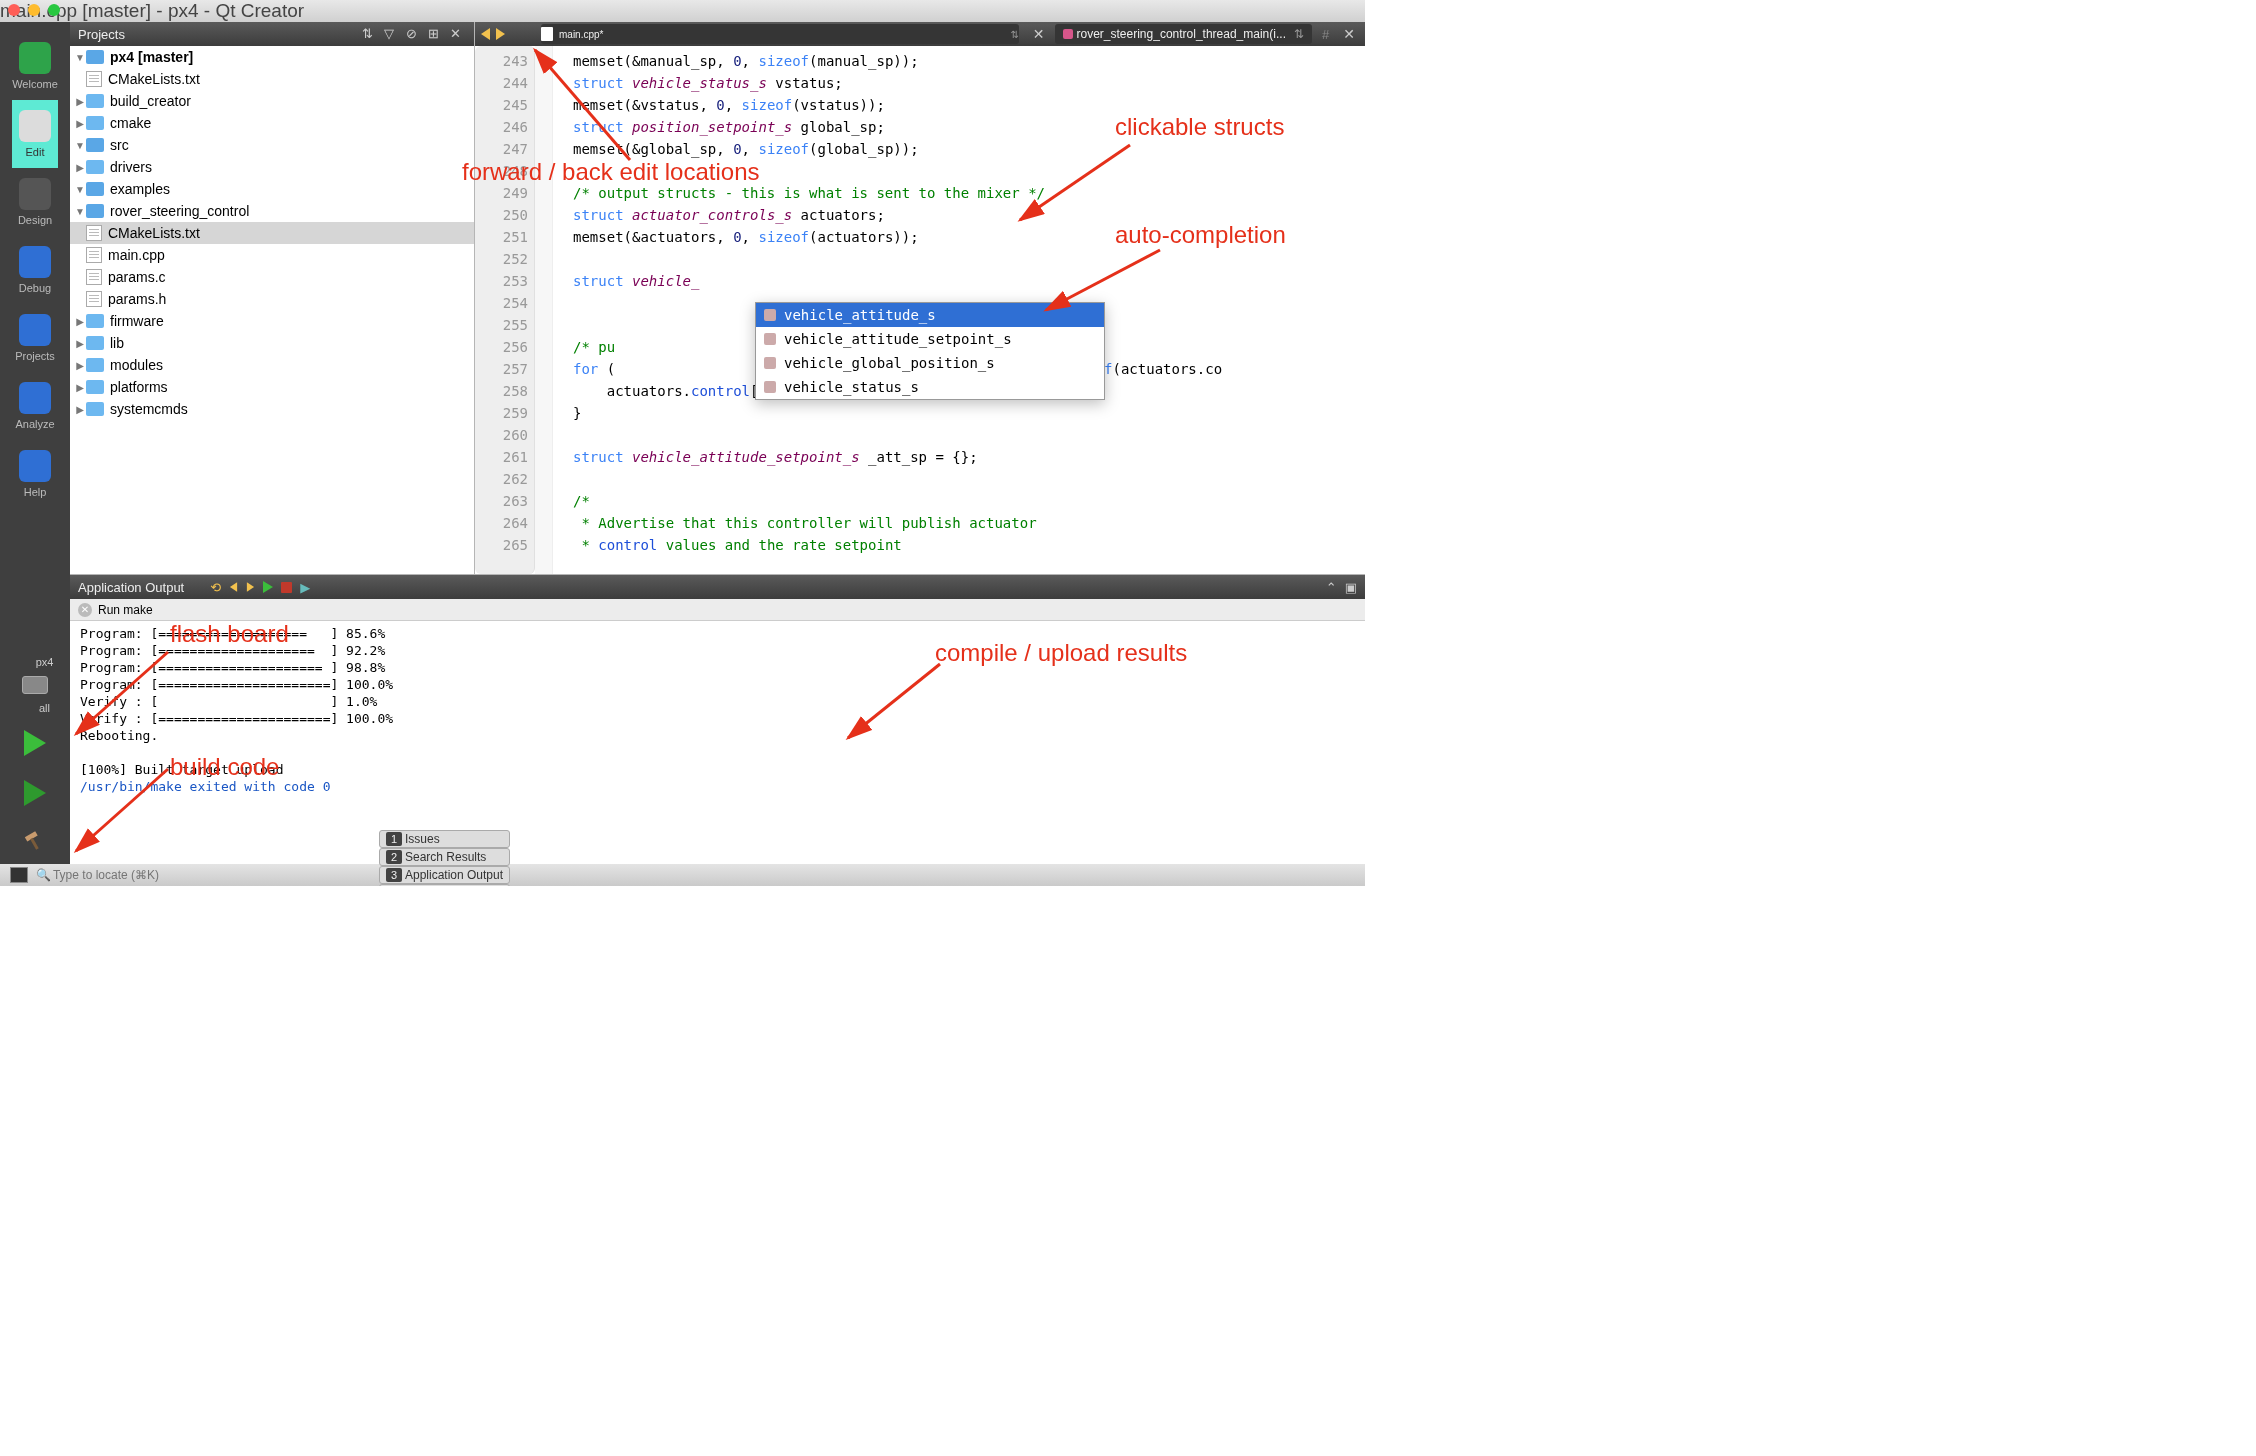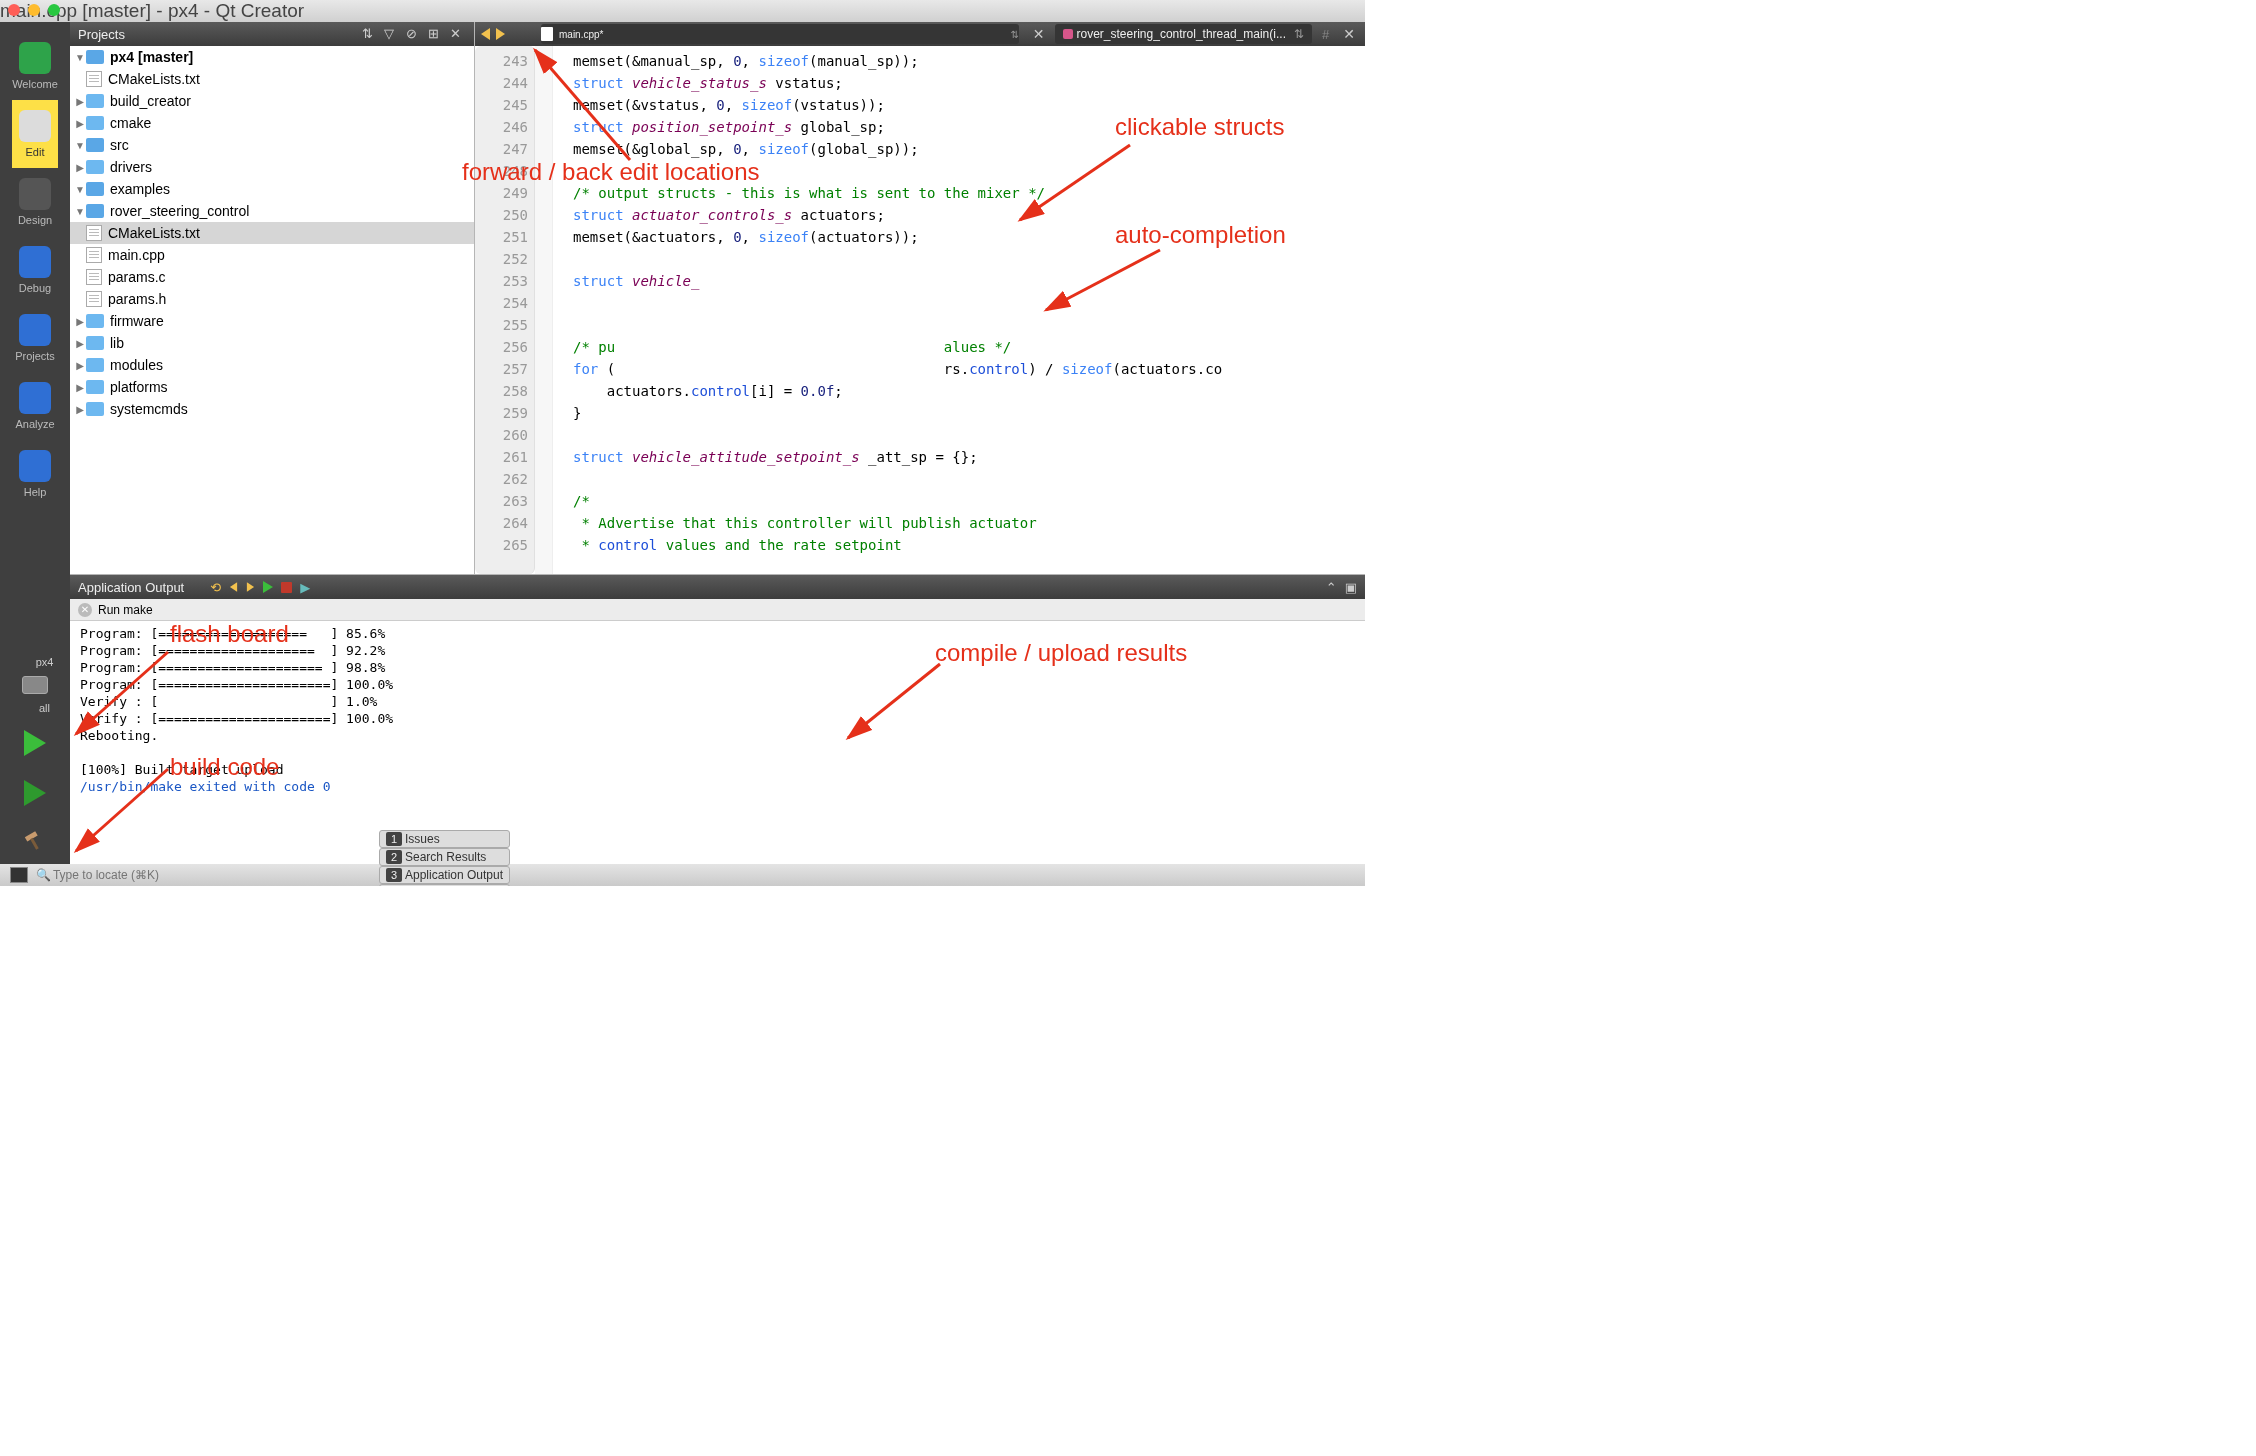--- a/index.html
+++ b/index.html
@@ -4,21 +4,21 @@
 <style>
 * { margin:0; padding:0; box-sizing:border-box; }
 body { font-family:-apple-system,"Helvetica Neue",sans-serif; font-size:13px; background:#fff; color:#000; width:1365px; height:886px; overflow:hidden; position:relative; }
 .traffic { position:absolute; top:4px; left:8px; display:flex; gap:8px; }
 .traffic span { width:12px; height:12px; border-radius:50%; }
 .tl-r{background:#ff5f57}.tl-y{background:#febc2e}.tl-g{background:#28c840}
 .titlebar { height:22px; background:linear-gradient(#e8e8e8,#d0d0d0); text-align:left; line-height:22px; font-size:19px; color:#444; }
 .app { display:flex; height:calc(100% - 22px - 22px); }
 .modebar { width:70px; background:#3f3f3f; color:#bbb; display:flex; flex-direction:column; align-items:center; padding-top:10px; }
 .modebar .mitem { width:100%; text-align:center; padding:10px 0; font-size:11px; cursor:pointer; }
-.modebar .mitem.active { background:#fde047; color:#333; }
+.modebar .mitem.active { background:#5eead4; color:#333; }
 .modebar .micon { width:32px; height:32px; margin:0 auto 4px; border-radius:6px; }
 .spacer { flex:1; }
 .modebar .kit { font-size:11px; color:#ccc; padding:4px 0;margin-left:19px; }
 .modebar .run-tri { width:0; height:0; border-left:22px solid #3bbd3b; border-top:13px solid transparent; border-bottom:13px solid transparent; margin:12px auto; }
 .modebar .run-tri.dbg { border-left-color:#2e9a2e; position:relative; }
 .hammer { width:26px; height:26px; margin:10px auto; display:flex; align-items:center; justify-content:center; }
 .main { flex:1; display:flex; flex-direction:column; }
 .splitH { flex:1; display:flex; min-height:0; }
 .projpane { width:405px; display:flex; flex-direction:column; border-right:1px solid #b5b5b5; }
 .pane-hdr { height:24px; background:linear-gradient(#5a5a5a,#3c3c3c); color:#eee; display:flex; align-items:center; padding:0 8px; font-size:13px; }
@@ -244,20 +244,26 @@
 <span class="kw">for</span> (                                       rs.<span class="mem">control</span>) / <span class="kw">sizeof</span>(actuators.co
     actuators.<span class="mem">control</span>[i] = <span class="num">0.0f</span>;
 }
  
 <span class="kw">struct</span> <span class="id">vehicle_attitude_setpoint_s</span> _att_sp = {};
  
 <span class="cmt">/*</span>
  <span class="cmt">* Advertise that this controller will publish actuator</span>
  <span class="cmt">* <span class="mem">control</span> values and the rate setpoint</span>
 </div>
+        <div class="ac" id="ac">
+              <div class="acrow sel"><span class="aicon"></span>vehicle_attitude_s</div>
+              <div class="acrow"><span class="aicon"></span>vehicle_attitude_setpoint_s</div>
+              <div class="acrow"><span class="aicon"></span>vehicle_global_position_s</div>
+              <div class="acrow"><span class="aicon"></span>vehicle_status_s</div>
+            </div>
       </div>
     </div>
   </div>
 
   <div class="outputpane">
     <div class="op-hdr">
       <span>Application Output</span>
       <span style="width:10px"></span>
       <span style="color:#f2c14e">⟲</span>
       <span class="navarr l" style="border-right-color:#f2c14e;transform:scale(.8)"></span>

